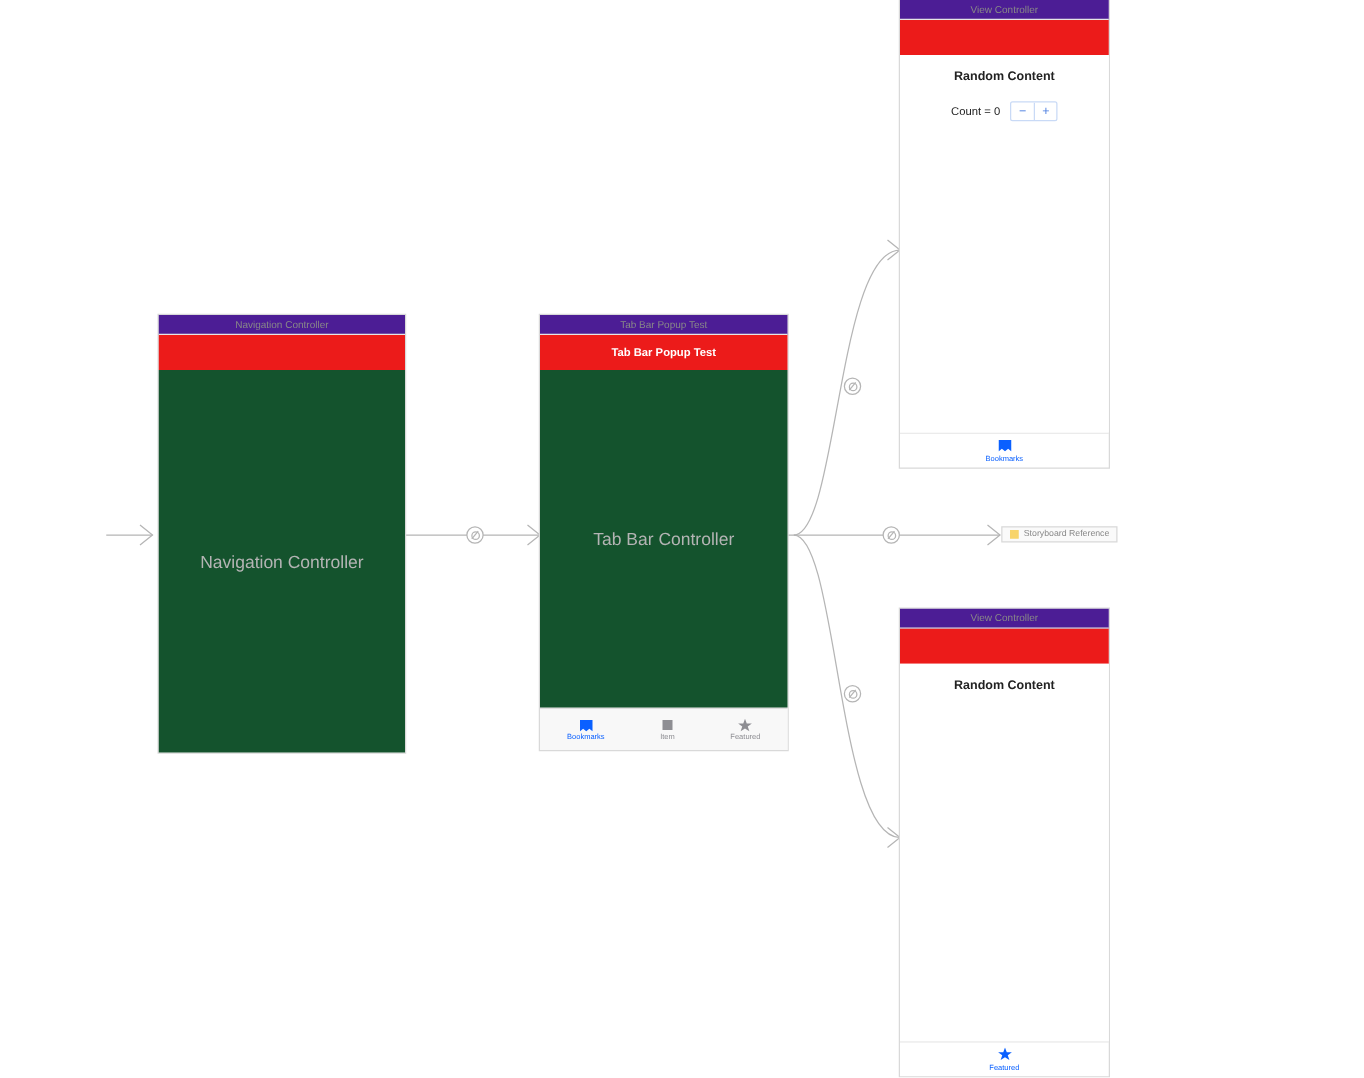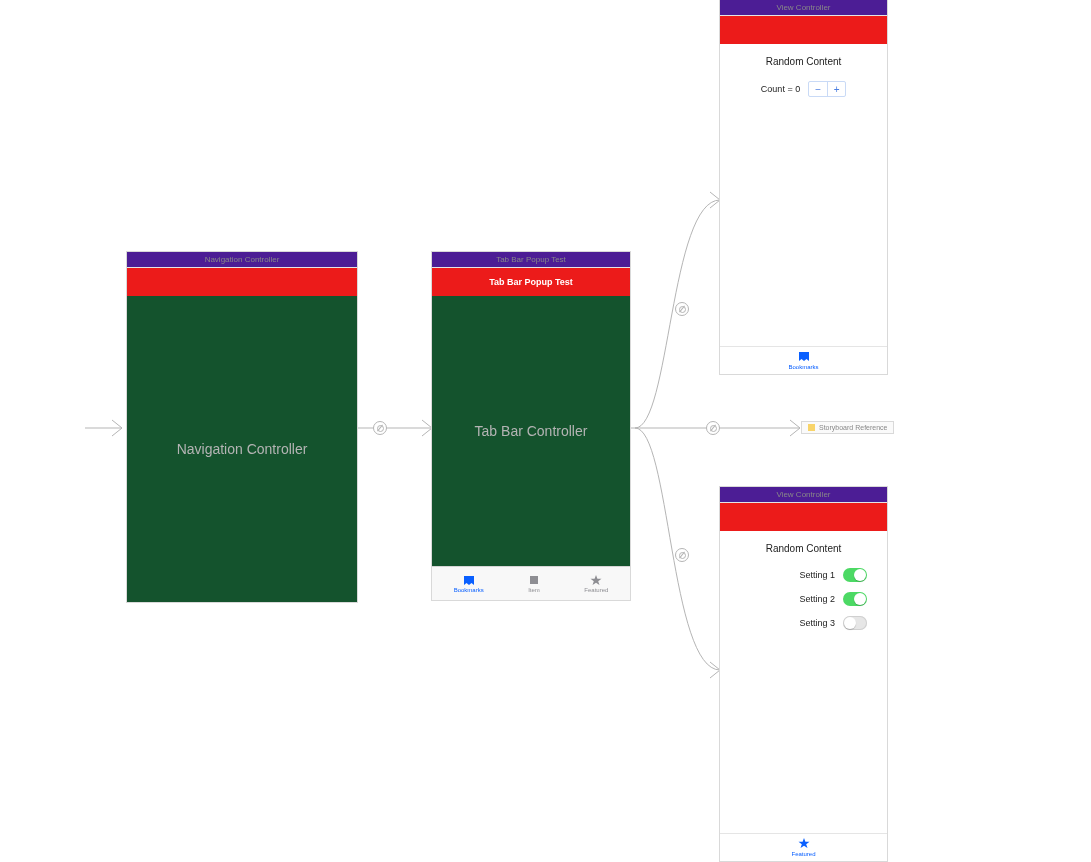--- a/index.html
+++ b/index.html
@@ -76,21 +76,21 @@
   border-top: 1px solid #e5e5e5;
   display:flex; align-items:center; justify-content:center;
   flex-direction: column;
   gap: 1px;
   font-size: 6px;
   color: #0a60ff;
 }
 
 
 .content-heading {
-  font-size: 10px; font-weight: 400; color: #222;
+  font-size: 10px; font-weight: 700; color: #222;
   text-align: center;
   padding-top: 12px;
 }
 .count-row {
   display:flex; align-items:center; justify-content:center;
   gap: 8px; margin-top: 14px;
   font-size: 9px; color: #222;
 }
 .stepper {
   display:flex; border:1px solid #c9daf6; border-radius:2px;
@@ -176,21 +176,21 @@
 <div class="segue-badge" style="left:675px; top:302px;">
       <div class="segue-inner"></div>
     </div>
 <div class="segue-badge" style="left:706px; top:421px;">
       <div class="segue-inner"></div>
     </div>
 <div class="segue-badge" style="left:675px; top:548px;">
       <div class="segue-inner"></div>
     </div>
 
-<div class="scene" style="left:127px; top:252px; width:230px;">
+<div class="scene" style="left:127px; top:252px; width:197px;">
   <div class="scene-title">Navigation Controller</div>
   <div class="navbar-red"></div>
   <div class="scene-body" style="height:306px;">
     <div class="placeholder-text">Navigation Controller</div>
   </div>
 </div>
 
 <div class="scene" style="left:432px; top:252px; width:198px;">
   <div class="scene-title">Tab Bar Popup Test</div>
   <div class="navbar-red">
@@ -253,40 +253,20 @@
 <div class="sb-ref" style="left:801px; top:421px;">
   <span class="sq"></span>
   <span>Storyboard Reference</span>
 </div>
 
 <div class="scene" style="left:720px; top:487px; width:167px;">
   <div class="scene-title">View Controller</div>
   <div class="navbar-red"></div>
   <div class="scene-body-white" style="height:302px;">
     <div class="content-heading">Random Content</div>
-    <div class="settings">
-      <div class="setting-row">
-        <span>Setting 1</span>
-        <div class="toggle on">
-              <div class="knob"></div>
-            </div>
-      </div>
-      <div class="setting-row">
-        <span>Setting 2</span>
-        <div class="toggle on">
-              <div class="knob"></div>
-            </div>
-      </div>
-      <div class="setting-row">
-        <span>Setting 3</span>
-        <div class="toggle off">
-              <div class="knob"></div>
-            </div>
-      </div>
-    </div>
   </div>
   <div class="tabbar-single">
     <span>
       <svg width="12" height="11" viewBox="0 0 12 11">
             <path fill="#0a60ff" d="M6 0 L7.4 3.8 L11.5 3.8 L8.2 6.2 L9.5 10 L6 7.7 L2.5 10 L3.8 6.2 L0.5 3.8 L4.6 3.8 Z"></path>
           </svg>
     </span>
     <span>Featured</span>
   </div>
 </div>

